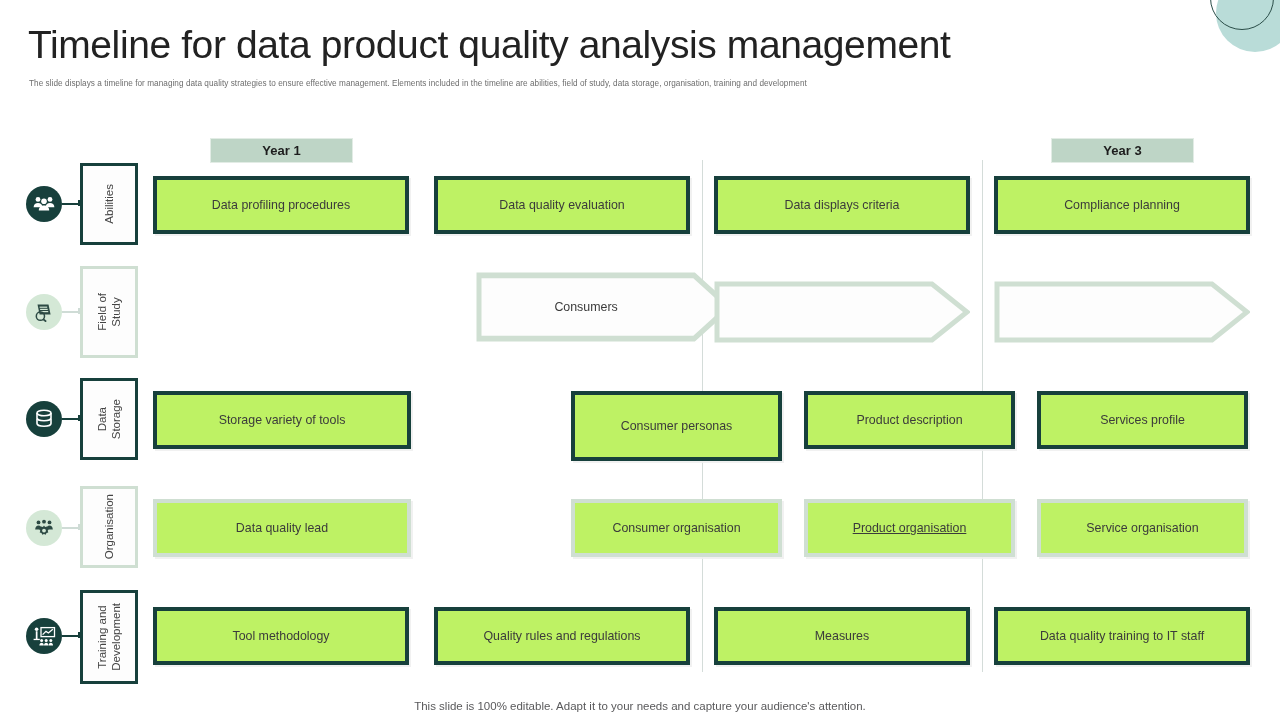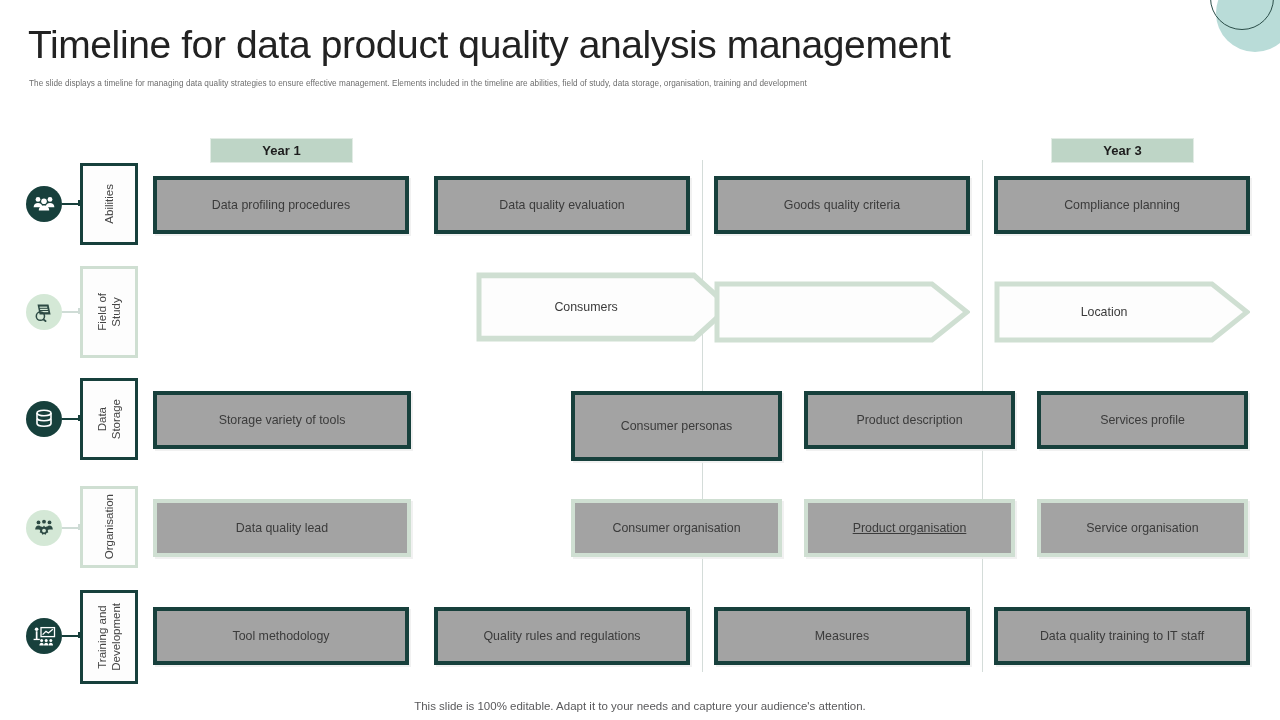--- a/index.html
+++ b/index.html
@@ -130,21 +130,21 @@
     color: #444444;
     text-align: center;
     line-height: 14px;
     white-space: pre-line;
   }
 
   
   .cbox {
     position: absolute;
     box-sizing: border-box;
-    background: #a3a3a3;
+    background: #bef264;
     display: flex;
     align-items: center;
     justify-content: center;
     font-size: 12.4px;
     color: #3b3b3b;
     text-align: center;
     box-shadow: 2px 2px 0 rgba(240,240,240,0.9);
   }
   .cbox.dark { border: 4px solid #17403c; }
   .cbox.light { border: 4px solid #cfdfd2; }
@@ -213,21 +213,21 @@
   </svg>
 </div>
 <div class="rail-connector dark" style="left:62px; top:203px; width:20px;"></div>
 <div class="rail-node dark" style="left:78px; top:200px;"></div>
 <div class="rail-label dark" style="left:80px; top:163px; height:82px;">
   <span>Abilities</span>
 </div>
 
 <div class="cbox dark" style="left:153px; top:176px; width:256px; height:58px;">Data profiling  procedures</div>
 <div class="cbox dark" style="left:434px; top:176px; width:256px; height:58px;">Data quality evaluation</div>
-<div class="cbox dark" style="left:714px; top:176px; width:256px; height:58px;">Goods quality criteria</div>
+<div class="cbox dark" style="left:714px; top:176px; width:256px; height:58px;">Data displays criteria</div>
 <div class="cbox dark" style="left:994px; top:176px; width:256px; height:58px;">Compliance  planning</div>
 
 <div class="rail-icon light" style="left:26px; top:294px;">
   <svg width="22" height="20" viewBox="0 0 22 20">
     <g fill="#2d4a44">
       <path d="M4.5 2.6 L15.5 2.6 L17.6 12.6 L6.6 12.6 Z"></path>
       <rect x="6.6" y="4.6" width="7.6" height="1.2" fill="#d4e8d6"></rect>
       <rect x="7.1" y="6.8" width="7.6" height="1.2" fill="#d4e8d6"></rect>
       <rect x="7.6" y="9.0" width="7.6" height="1.2" fill="#d4e8d6"></rect>
     </g>
@@ -250,21 +250,20 @@
 </div>
 <div class="arrowbox" style="left:714px; top:281px; width:256px; height:62px;">
   <svg viewBox="0 0 256 62" preserveAspectRatio="none">
     <polygon points="3,3 218,3 253,31 218,59 3,59" fill="#fdfdfd" stroke="#cfdfd2" stroke-width="5"></polygon>
   </svg>
 </div>
 <div class="arrowbox" style="left:994px; top:281px; width:256px; height:62px;">
   <svg viewBox="0 0 256 62" preserveAspectRatio="none">
     <polygon points="3,3 218,3 253,31 218,59 3,59" fill="#fdfdfd" stroke="#cfdfd2" stroke-width="5"></polygon>
   </svg>
-  <div class="arrow-label">Location</div>
 </div>
 
 <div class="rail-icon dark" style="left:26px; top:401px;">
   <svg width="18" height="20" viewBox="0 0 18 20" fill="none" stroke="#ffffff" stroke-width="1.6">
     <ellipse cx="9" cy="4" rx="7" ry="2.8"></ellipse>
     <path d="M2 4 v5 c0 1.55 3.13 2.8 7 2.8 s7 -1.25 7 -2.8 V4"></path>
     <path d="M2 9.5 v5 c0 1.55 3.13 2.8 7 2.8 s7 -1.25 7 -2.8 v-5"></path>
   </svg>
 </div>
 <div class="rail-connector dark" style="left:62px; top:418px; width:20px;"></div>

